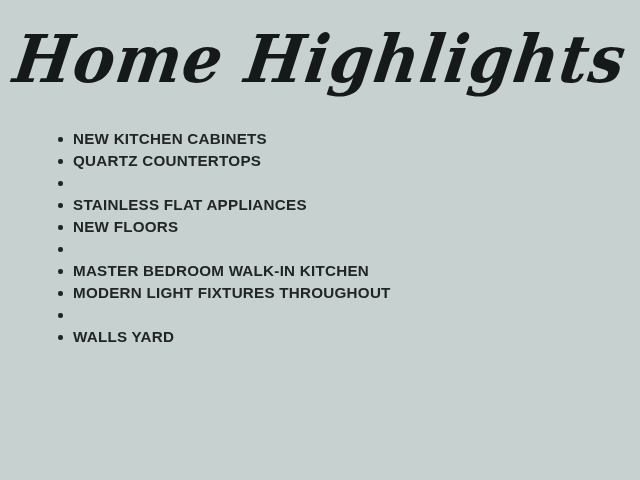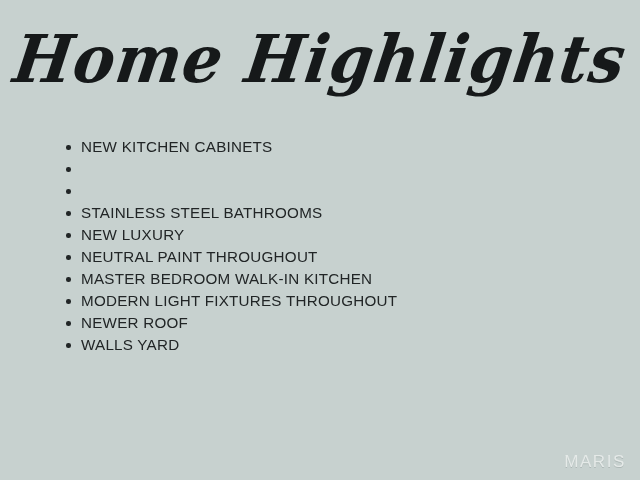--- a/index.html
+++ b/index.html
@@ -43,24 +43,25 @@
     transform: skewX(-8deg) scaleY(1.06);
     transform-origin: center center;
     white-space: nowrap;
   }
 
   
   #highlights-list {
     position: absolute;
     left: 53px;
     top: 124px;
-    margin: 12px;
+    margin: 4px;
     padding: 0;
     list-style: none;
     width: 540px;
+    font-weight: bold;
   }
   #highlights-list li {
     position: relative;
     padding-left: 16px;
     height: 22px;
     line-height: 22px;
     font-size: 15.2px;
     color: #212526;
     letter-spacing: 0.25px;
     white-space: nowrap;
@@ -98,49 +99,47 @@
     <span id="title-text">Home Highlights</span>
   </div>
 
   <ul id="highlights-list">
     <li>
       <span class="bullet"></span>
       <span>NEW KITCHEN CABINETS</span>
     </li>
     <li>
       <span class="bullet"></span>
+      <span>QUARTZ COUNTERTOPS</span>
     </li>
     <li>
       <span class="bullet"></span>
     </li>
     <li>
       <span class="bullet"></span>
-      <span>STAINLESS STEEL BATHROOMS</span>
+      <span>STAINLESS FLAT APPLIANCES</span>
     </li>
     <li>
       <span class="bullet"></span>
-      <span>NEW LUXURY</span>
+      <span>NEW FLOORS</span>
     </li>
     <li>
       <span class="bullet"></span>
-      <span>NEUTRAL PAINT THROUGHOUT</span>
     </li>
     <li>
       <span class="bullet"></span>
       <span>MASTER BEDROOM WALK-IN KITCHEN</span>
     </li>
     <li>
       <span class="bullet"></span>
       <span>MODERN LIGHT FIXTURES THROUGHOUT</span>
     </li>
     <li>
       <span class="bullet"></span>
-      <span>NEWER ROOF</span>
     </li>
     <li>
       <span class="bullet"></span>
       <span>WALLS YARD</span>
     </li>
   </ul>
 
-  <div id="watermark">MARIS</div>
 
 </div>
 
 </body></html>

